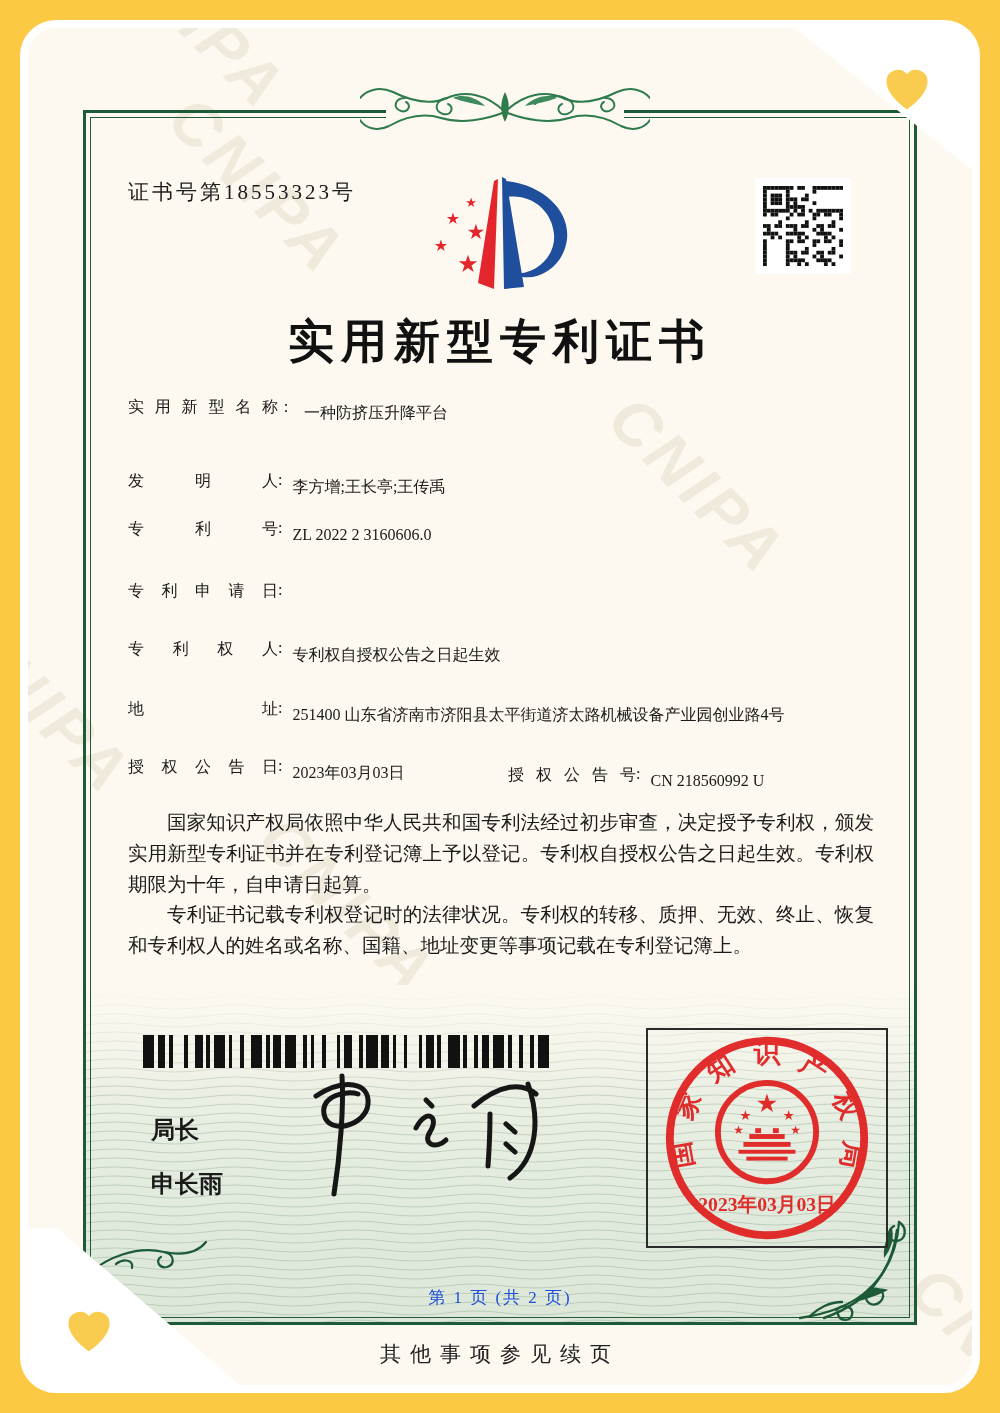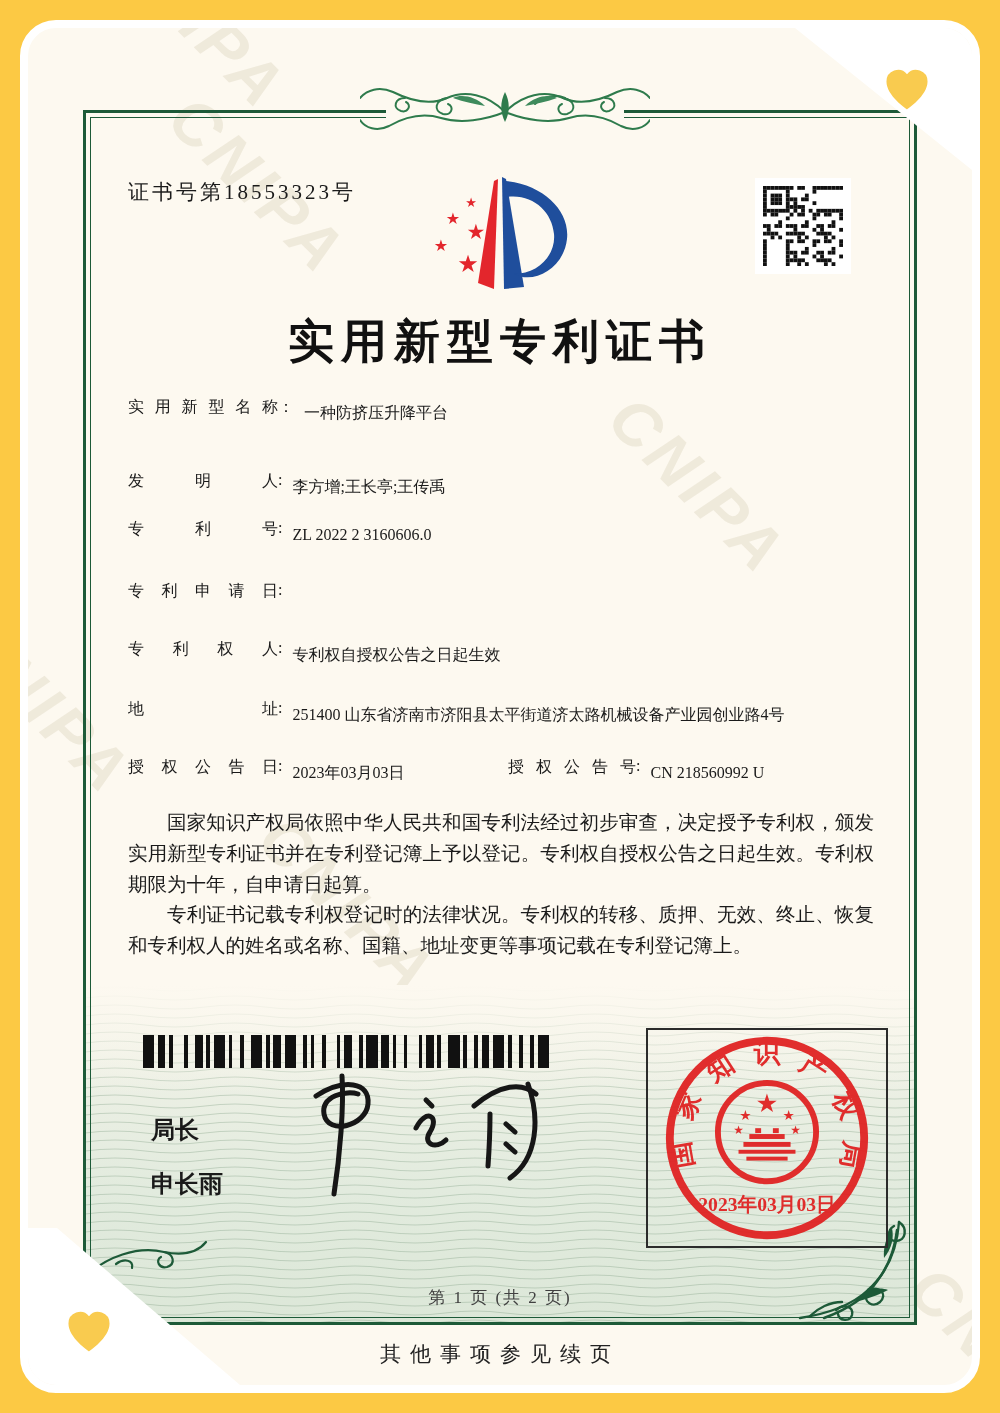--- a/index.html
+++ b/index.html
@@ -38,40 +38,40 @@
       display:flex;align-items:center;justify-content:center;}
   .title{left:0;top:283px;width:100%;text-align:center;font-size:46px;font-weight:bold;
          letter-spacing:7px;color:#111;z-index:4;}
 
   .row{left:100px;width:760px;font-size:16px;color:#1a1a1a;z-index:4;display:flex;}
   .flabel{display:inline-block;width:150px;text-align:justify;text-align-last:justify;flex:none;}
   .sep{flex:none;margin-right:10px;}
   .fvalue{flex:1;line-height:32px;}
   .r1{top:369px;} .r2{top:433px;margin-top:10px;} .r3{top:491px;} .r4{top:553px;} .r5{top:611px;}
   .r6{top:671px;} .r7{top:729px;}
-  .pair2{position:absolute;left:380px;top:0;display:flex;}
+  .pair2{position:absolute;left:380px;top:8px;display:flex;}
   .pair2 .flabel{width:128px;}
 
   .para{left:100px;width:746px;font-size:19.5px;line-height:31px;color:#1a1a1a;
         text-align:justify;text-indent:2em;z-index:4;}
   .p1{top:779px;} .p2{top:871px;}
 
   .barcode{left:115px;top:1007px;width:414px;height:33px;z-index:4;display:flex;align-items:stretch;}
   .barcode i{display:block;height:100%;}
 
   .director{left:115px;top:1086px;z-index:4;font-family:"Liberation Sans","DejaVu Sans",sans-serif;
             font-size:24px;color:#1a1a1a;font-weight:600;}
   .director div{margin-bottom:22px;margin-left:8px;}
   .sig{left:250px;top:1038px;z-index:5;}
 
   .seal{left:618px;top:1000px;width:242px;height:220px;border:2px solid #2b2b2b;
         box-sizing:border-box;z-index:5;background:rgba(255,255,255,0.0);}
 
   .pageinfo{left:57px;top:1258px;width:830px;text-align:center;font-size:17px;
-            color:#404040;z-index:4;letter-spacing:2px;}
+            color:#1d4ed8;z-index:4;letter-spacing:2px;}
   .contnote{left:0;top:1312px;width:100%;text-align:center;font-size:21px;color:#222;
             letter-spacing:9px;z-index:4;}
 
   
   .fold{background:#FFFFFF;z-index:6;}
   .fold-tr{left:755px;top:0;width:189px;height:160px;
            clip-path:polygon(12px 0,189px 0,189px 142px);}
   .fold-bl{left:0;top:1200px;width:212px;height:157px;
            clip-path:polygon(0 0,29px 0,212px 157px,0 157px);}
   .heart{z-index:7;}

